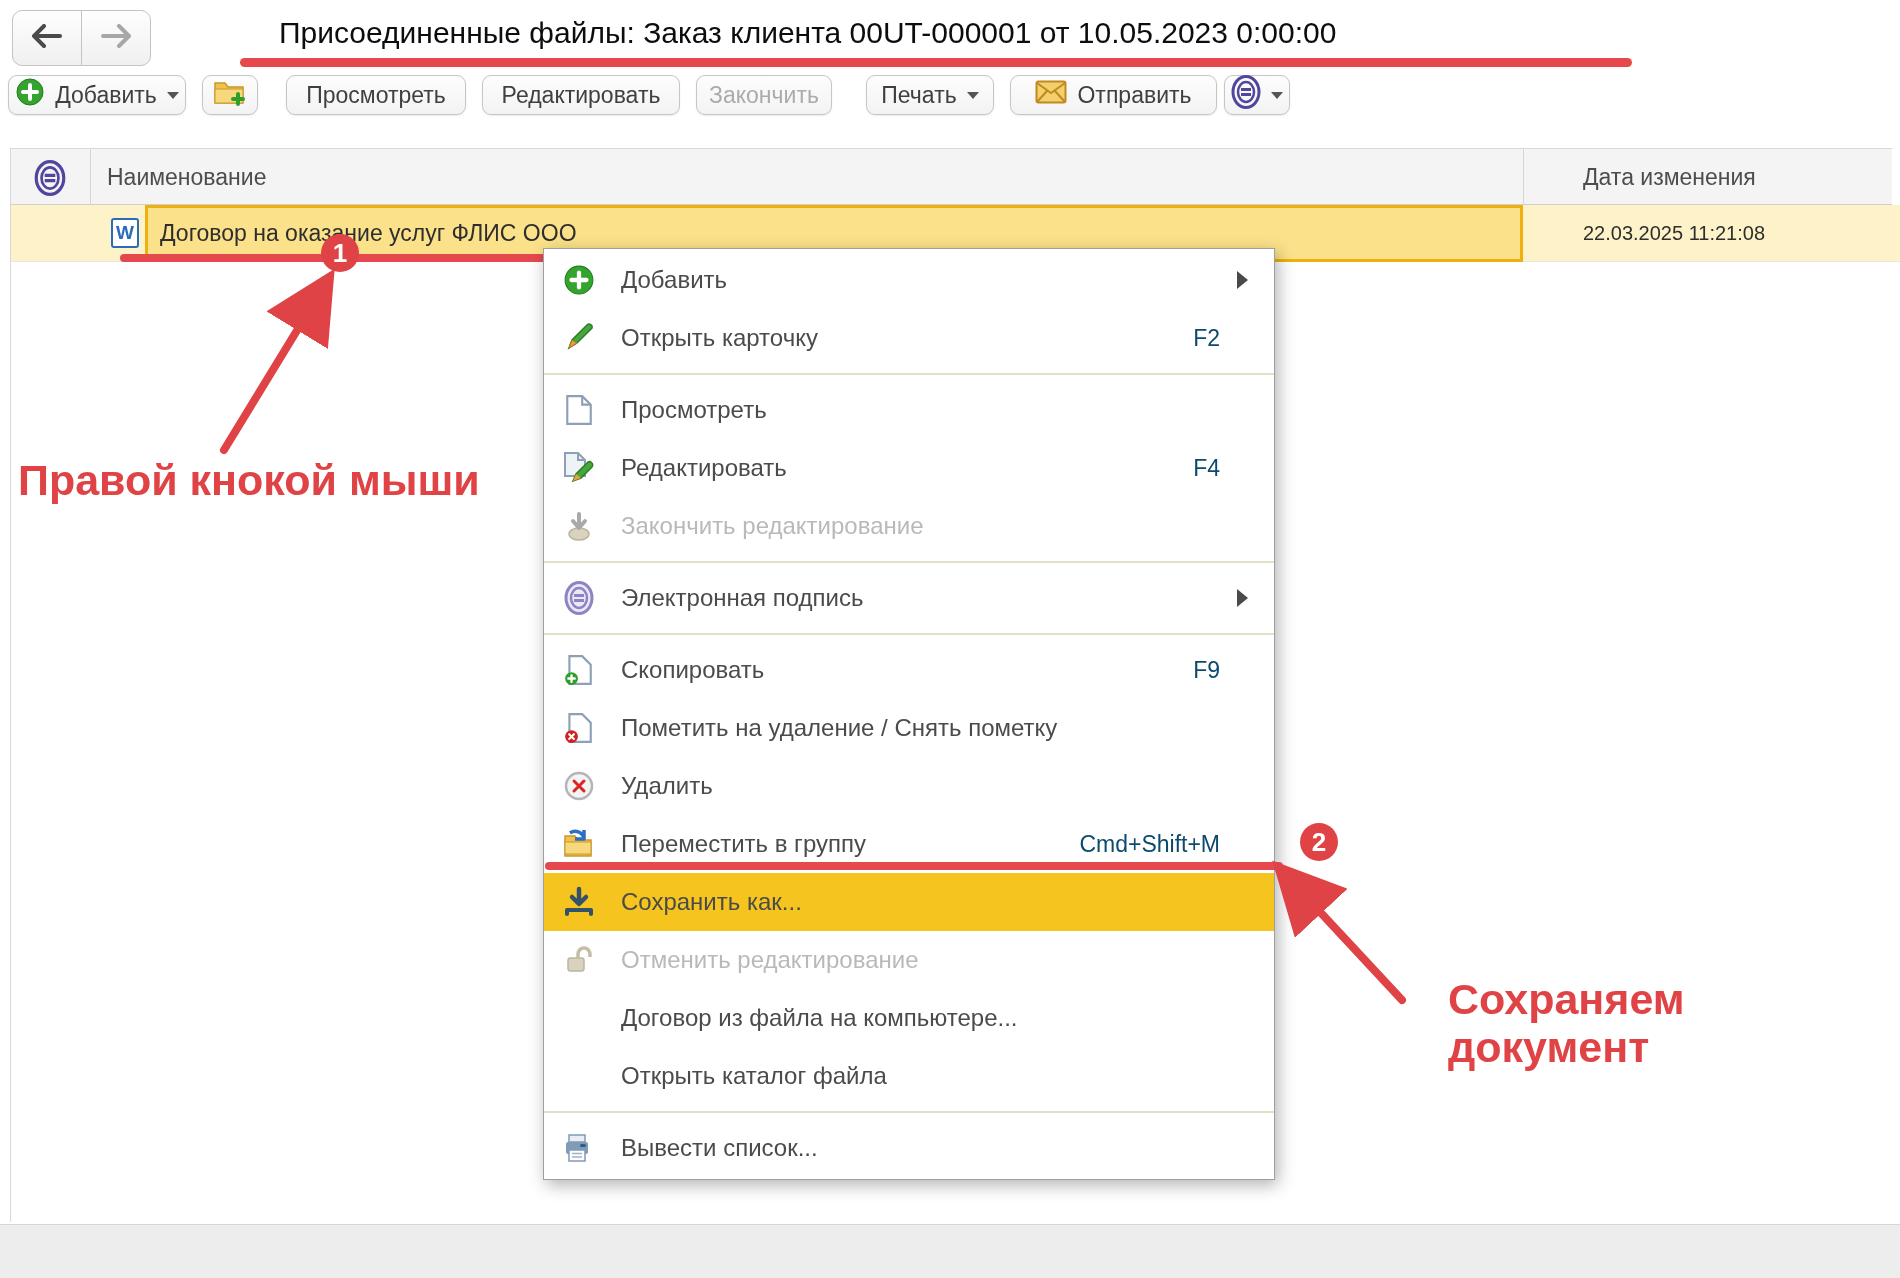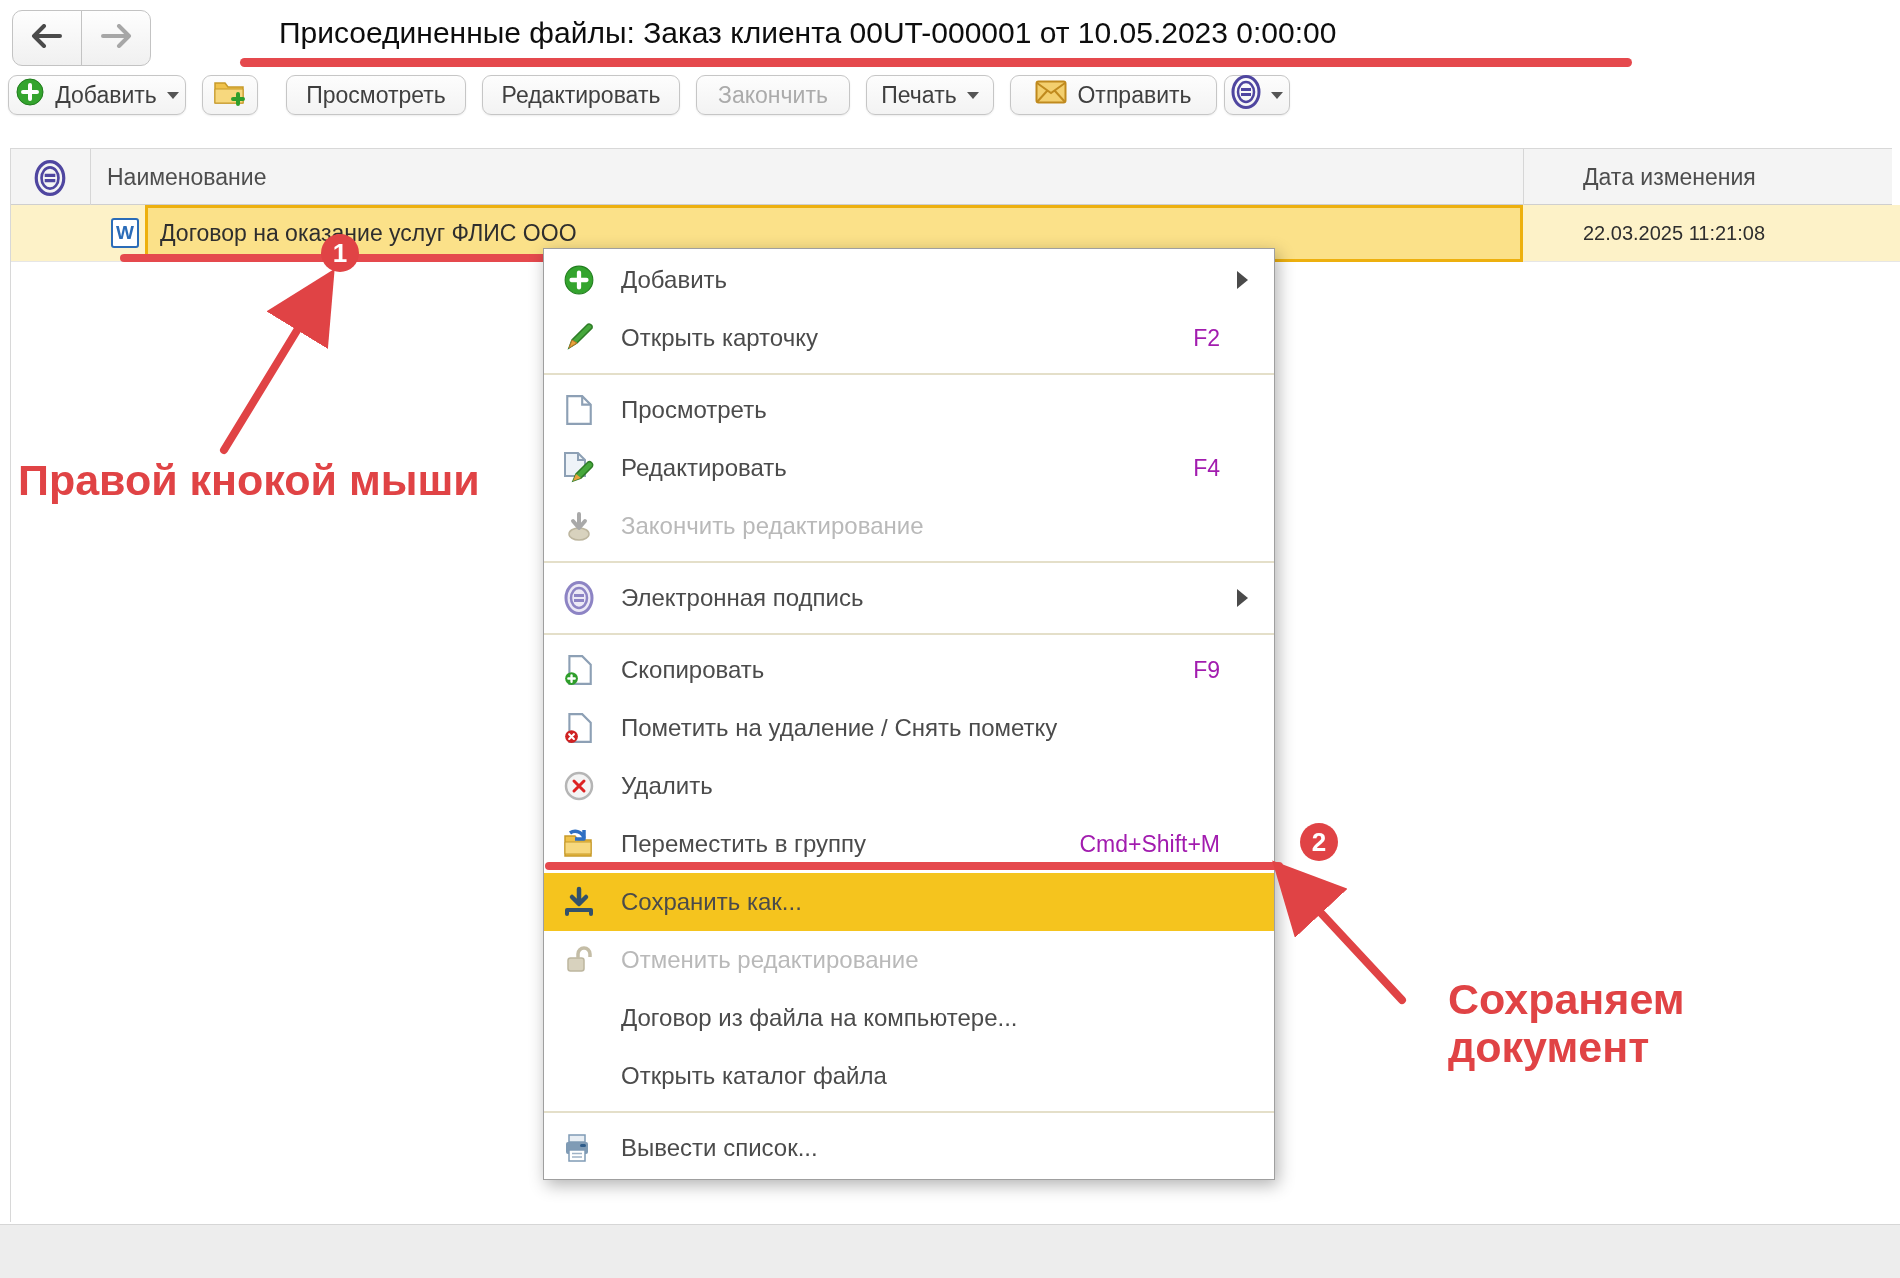--- a/index.html
+++ b/index.html
@@ -40,21 +40,21 @@
                 display:flex;align-items:center;padding-left:60px;font-size:20px;color:#2e2e2e;white-space:nowrap;}
   #w-icon{width:28px;height:30px;background:#fff;border:2px solid #2b6cb8;border-radius:3px;box-sizing:border-box;
           display:flex;align-items:center;justify-content:center;font-size:19px;font-weight:bold;color:#2b6cb8;}
 
   
   #menu{left:543px;top:248px;width:732px;background:#ffffff;border:1px solid #9f9f9f;box-sizing:border-box;
         box-shadow:3px 5px 16px rgba(0,0,0,.3);z-index:10;display:flex;flex-direction:column;padding:2px 0;}
   .mi{height:58px;display:flex;align-items:center;padding:0 26px 0 17px;box-sizing:border-box;cursor:pointer;}
   .mic{width:36px;height:36px;flex:0 0 36px;display:flex;align-items:center;justify-content:center;}
   .mil{flex:1;font-size:24px;color:#4b4b4b;margin-left:24px;white-space:nowrap;}
-  .mis{font-size:23px;color:#a21caf;margin-right:28px;white-space:nowrap;}
+  .mis{font-size:23px;color:#0c4a6e;margin-right:28px;white-space:nowrap;}
   .mia{width:0;height:0;border-top:9px solid transparent;border-bottom:9px solid transparent;border-left:11px solid #4a4a4a;}
   .mi.dis{cursor:default;}
   .mi.dis .mil{color:#b9b9b9;}
   .mi.hl{background:#f5c41e;}
   .msep{height:14px;display:flex;align-items:center;}
   .msep div{height:2px;width:100%;background:#e4dfc9;}
 
   
   .ann-line{position:absolute;height:8px;border-radius:4px;background:#e5494d;}
   #row-underline{left:120px;top:254px;width:520px;z-index:5;}
@@ -114,21 +114,21 @@
       </svg>
     </span>
   </div>
 
   <div class="tbtn" style="left:286px;width:180px;">
     <span>Просмотреть</span>
   </div>
   <div class="tbtn" style="left:482px;width:198px;">
     <span>Редактировать</span>
   </div>
-  <div class="tbtn dis" style="left:696px;width:154px;">
+  <div class="tbtn dis" style="left:696px;width:136px;">
     <span>Закончить</span>
   </div>
   <div class="tbtn" style="left:866px;width:128px;">
     <span>Печать</span>
     <span class="caret sm"></span>
   </div>
   <div class="tbtn" style="left:1010px;width:207px;">
     <span>
       <svg width="32" height="24" viewBox="0 0 32 24">
           <rect x="1.5" y="1.5" width="29" height="21" rx="2" fill="#f3cf6e" stroke="#c08a1e" stroke-width="2"></rect>

